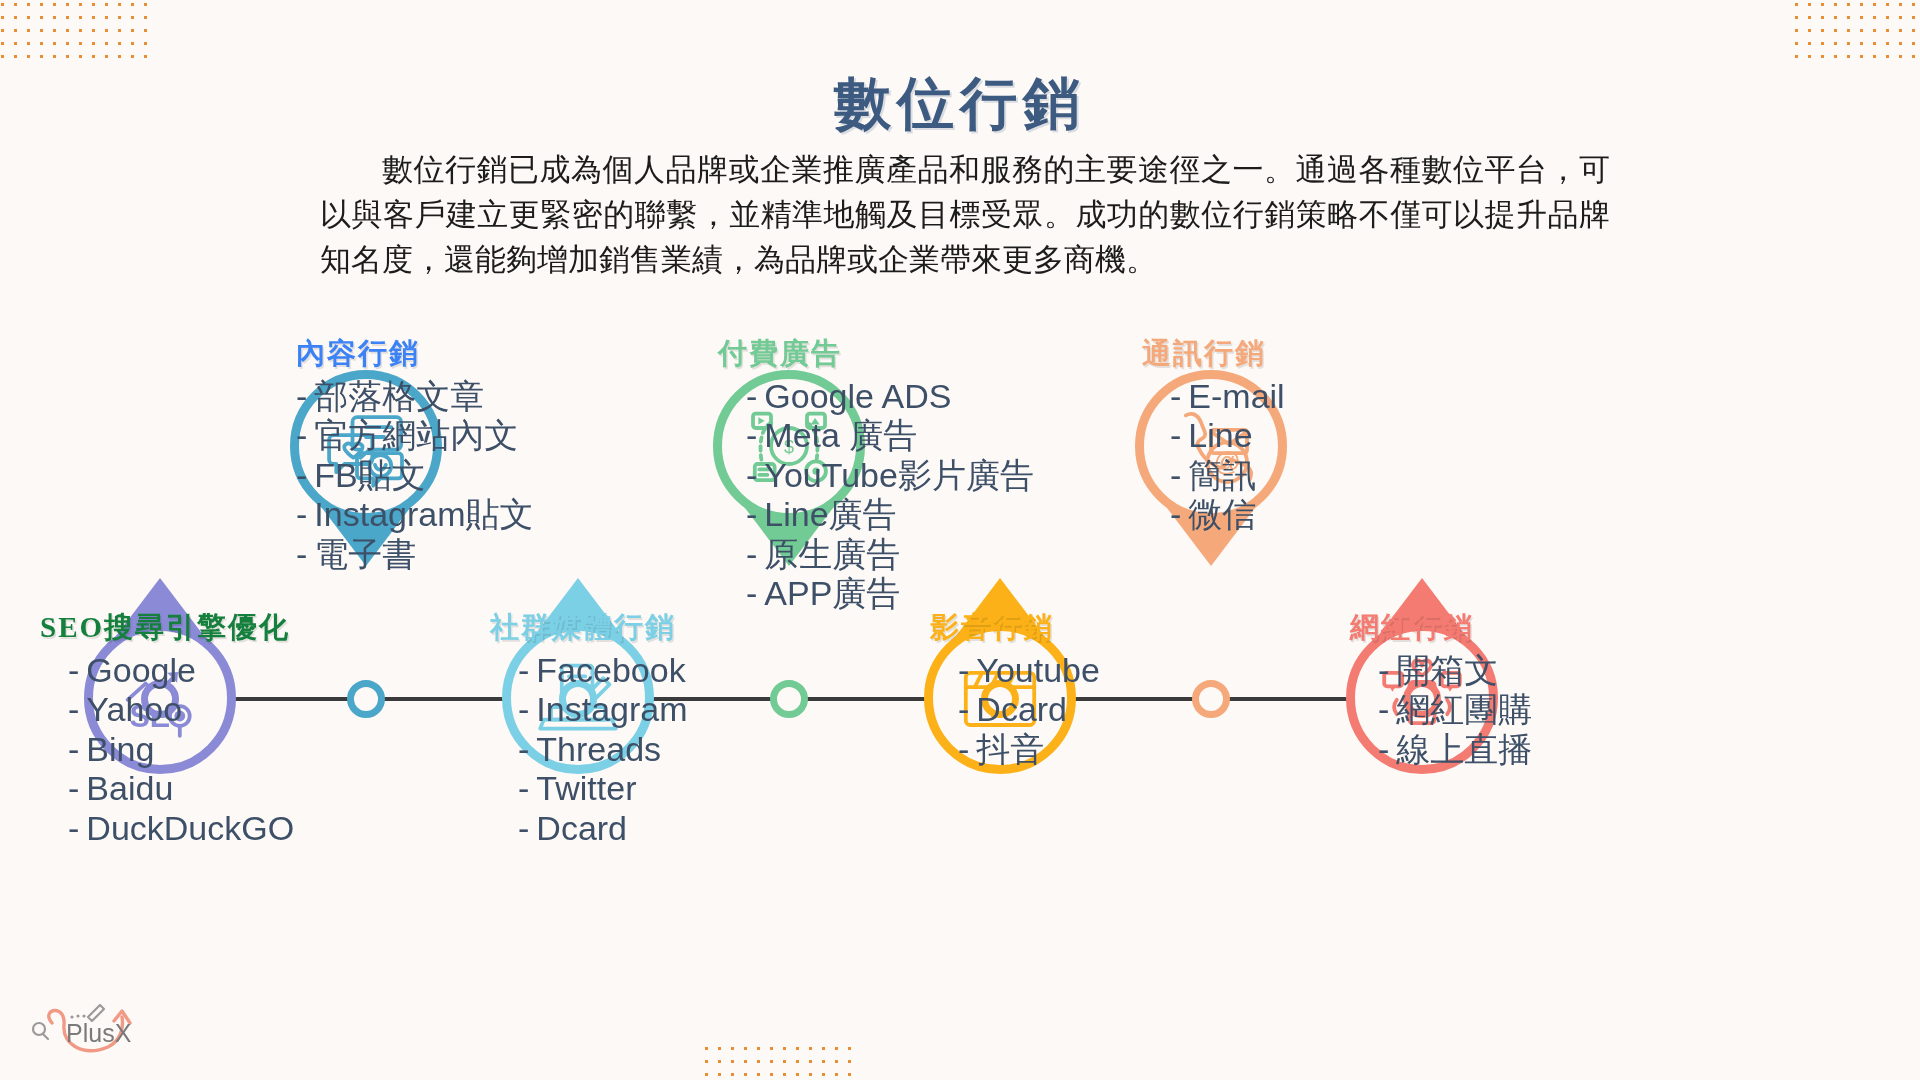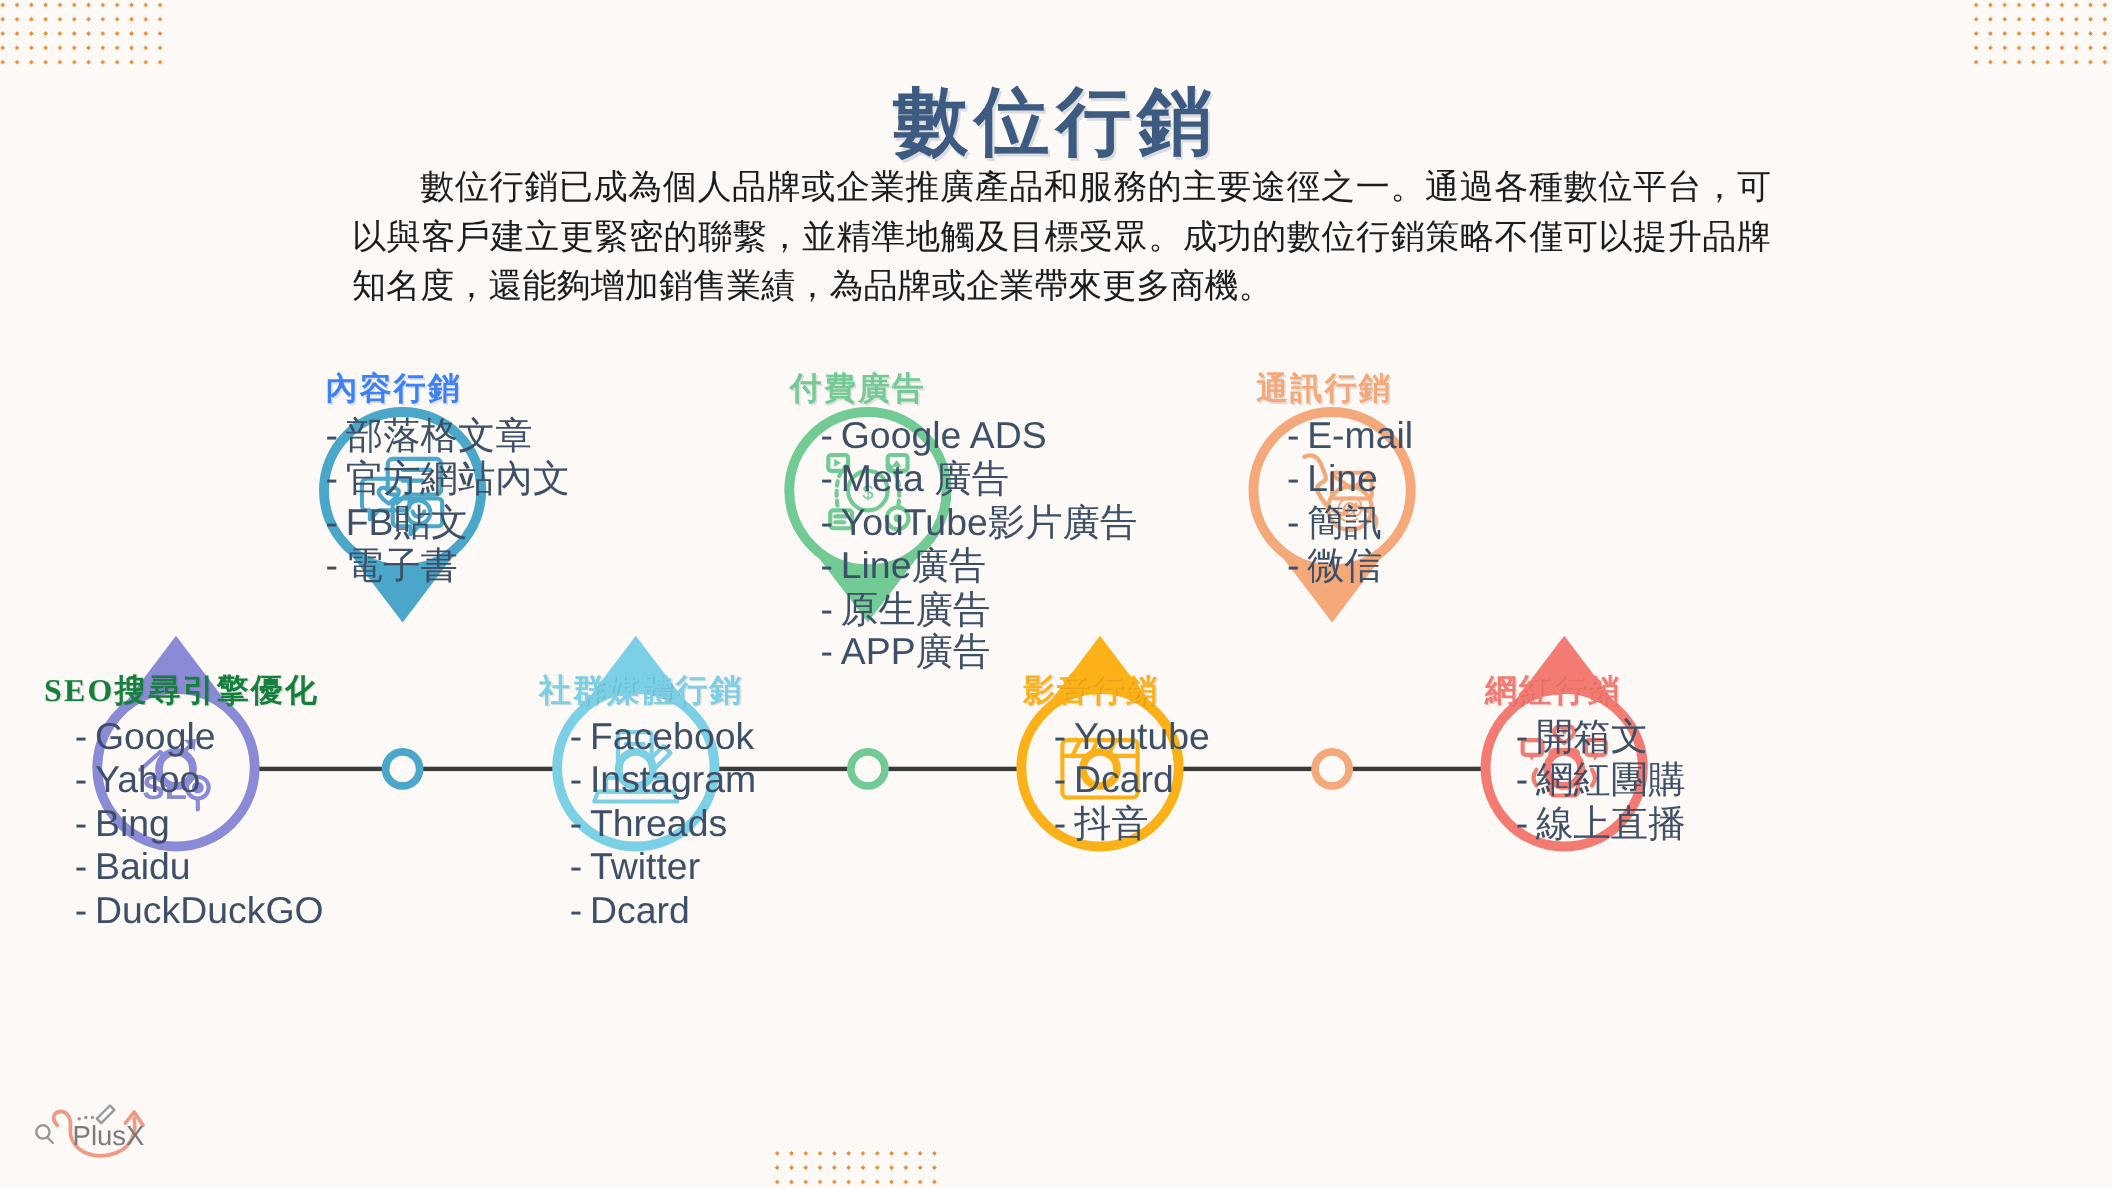--- a/index.html
+++ b/index.html
@@ -22,21 +22,21 @@
   #dots-tl { left:-4px;  top:-2px;  width:160px; height:62px; }
   #dots-tr { right:-2px; top:-2px;  width:132px; height:62px; }
   #dots-bt { left:700px; bottom:-2px; width:160px; height:40px; }
 
   
   #title {
     position:absolute; top:66px; left:0; width:1920px;
     text-align:center;
     font-family:"Liberation Serif", serif;
     font-weight:bold;
-    font-size:68px;
+    font-size:57px;
     letter-spacing:6px;
     color:#3d5a80;
     text-shadow:2px 2px 0 rgba(61,90,128,.18);
   }
 
   #intro {
     position:absolute; top:148px; left:320px; width:1290px;
     font-family:"Liberation Serif", serif;
     font-size:31px;
     line-height:1.45;
@@ -178,20 +178,21 @@
       </svg>
       </div>
     </div>
     <div class="node-dot" style="left: 366px; border-color: rgb(74, 167, 201);"></div>
     <div class="block" style="left: 296px; top: 334px;">
       <div class="cat-title" style="color: #3b82f6;">內容行銷</div>
       <ul>
         <li><span class="dash">-</span><span>部落格文章</span></li>
         <li><span class="dash">-</span><span>官方網站內文</span></li>
         <li><span class="dash">-</span><span>FB貼文</span></li>
+        <li><span class="dash">-</span><span>Instagram貼文</span></li>
         <li><span class="dash">-</span><span>電子書</span></li>
       </ul>
     </div>
     <div class="pin up" style="left: 578px; top: 622px;">
       <div class="tail" style="border-bottom-color: rgb(124, 208, 229);"></div>
       <div class="ring" style="border-color: rgb(124, 208, 229);"></div>
       <div class="glyph">
       <svg viewBox="0 0 100 100">
         <rect x="32" y="14" width="34" height="42" rx="3" fill="none" stroke="#7cd0e5" stroke-width="4.2" stroke-linecap="round" stroke-linejoin="round"></rect>
         <line x1="40" y1="26" x2="58" y2="26" fill="none" stroke="#7cd0e5" stroke-width="4.2" stroke-linecap="round" stroke-linejoin="round"></line>

